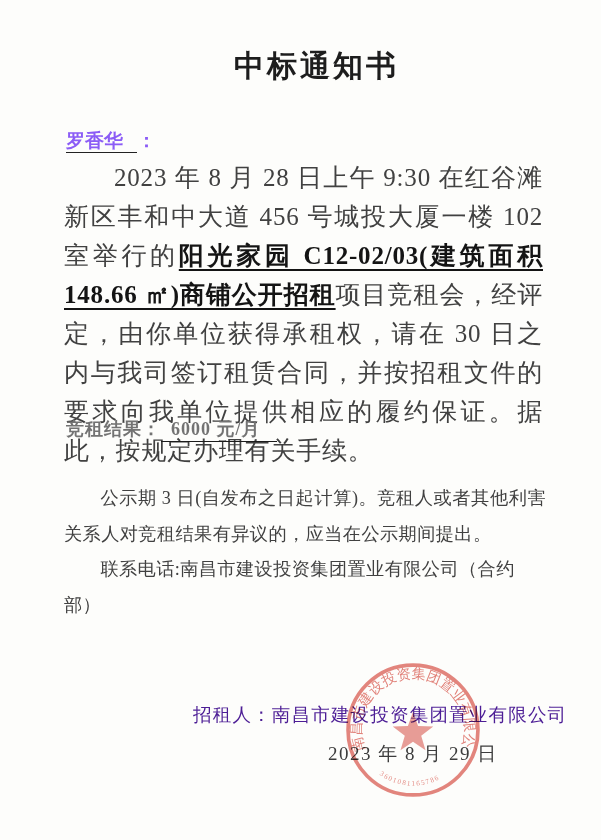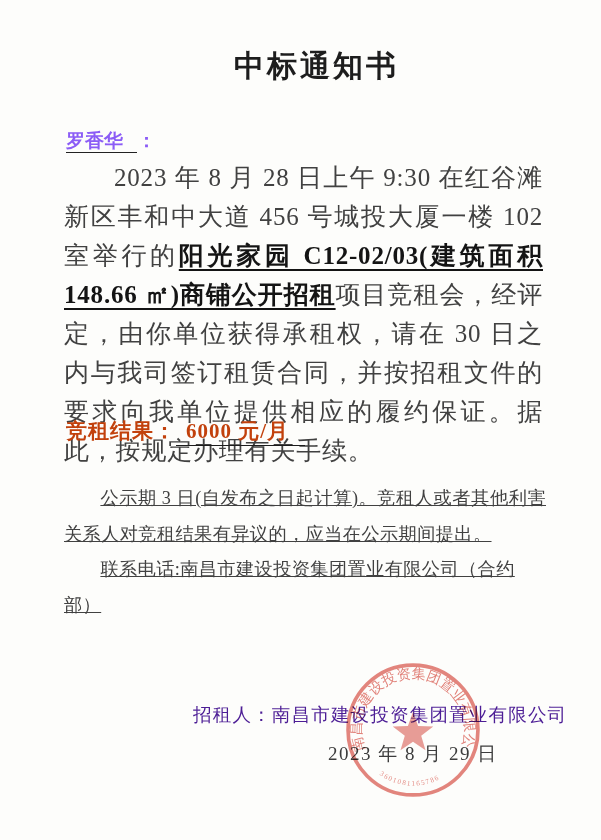--- a/index.html
+++ b/index.html
@@ -35,34 +35,34 @@
     color:#414141;
   }
   .highlight{
     font-weight:bold;color:#141414;
     text-decoration:underline;
     text-decoration-thickness:1.6px;
     text-underline-offset:5px;
   }
   .result-line{
     position:absolute;top:417px;left:66px;
-    font-size:21px;font-weight:bold;color:#c2410c;
+    font-size:18px;font-weight:bold;color:#737373;
     letter-spacing:1px;
   }
   .result-value{
     border-bottom:1.7px solid #1c1c1c;
     padding:0 16px 2px 10px;
   }
   .block2{
     position:absolute;top:481px;left:64px;width:482px;
     font-size:18.2px;line-height:35.5px;
     letter-spacing:0.4px;
     color:#414141;
   }
-  .block2 .indent{text-indent:2em;text-decoration:underline;}
+  .block2 .indent{text-indent:2em;}
   .notice-para{text-align:justify;}
   .lessor-line{
     position:absolute;top:702px;left:193px;
     font-size:18.5px;letter-spacing:1.2px;color:#4c1d95;
   }
   .date-line{
     position:absolute;top:741px;left:328px;
     font-size:19px;letter-spacing:1.5px;color:#3c3c3c;
   }
   .seal{

